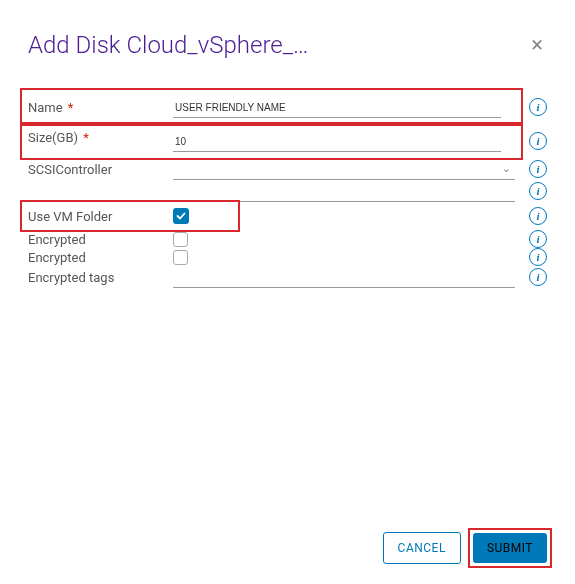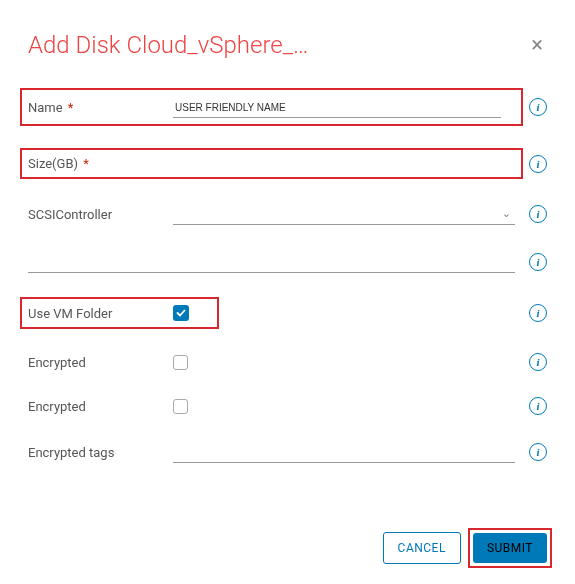--- a/index.html
+++ b/index.html
@@ -15,37 +15,36 @@
   }
   .header {
     display: flex;
     justify-content: space-between;
     align-items: center;
     margin-bottom: 30px;
   }
   .title {
     font-size: 24px;
     font-weight: 300;
-    color: #ef4444;
+    color: #4c1d95;
     white-space: nowrap;
     overflow: hidden;
     text-overflow: ellipsis;
     max-width: 300px;
   }
   .close-btn {
     font-size: 22px;
     color: #888;
     cursor: pointer;
     line-height: 1;
     padding: 4px;
   }
   .form-row {
     display: flex;
     align-items: center;
-    margin-bottom: 26px;
     position: relative;
   }
   .label-col {
     width: 145px;
     font-size: 13px;
     color: #565656;
     flex-shrink: 0;
   }
   .req { color: #c92100; margin-left: 2px; }
   .input-col {
@@ -173,20 +172,23 @@
     </div>
   </div>
   <div class="info-icon">i</div>
 </div>
 
 <div class="form-row">
   <div class="highlight-red" style="display:flex;flex:1;">
     <div class="label-col">
       <span>Size(GB)</span><span class="req"> *</span>
     </div>
+    <div class="input-col">
+      <input type="text" value="10" style="">
+    </div>
   </div>
   <div class="info-icon">i</div>
 </div>
 
 <div class="form-row">
   <div class="label-col">SCSIController</div>
   <div class="input-col">
     <div class="select-wrap">
       <span class="select-caret">⌄</span>
     </div>
@@ -195,21 +197,21 @@
 </div>
 
 <div class="form-row">
   <div class="input-col">
     <input type="text" value="" style="">
   </div>
   <div class="info-icon">i</div>
 </div>
 
 <div class="form-row">
-  <div class="highlight-red-narrow" style="display:flex;align-items:center;width:195px;">
+  <div class="highlight-red-narrow" style="display:flex;align-items:center;width:216px;">
     <div class="label-col">Use VM Folder</div>
     <div class="checkbox-checked">
       <svg width="10" height="10" viewBox="0 0 10 10">
         <path d="M1.5 5 L4 7.5 L8.5 2.5" stroke="#fff" stroke-width="1.8" fill="none" stroke-linecap="round"></path>
       </svg>
     </div>
   </div>
   <div style="flex:1"></div>
   <div class="info-icon">i</div>
 </div>

